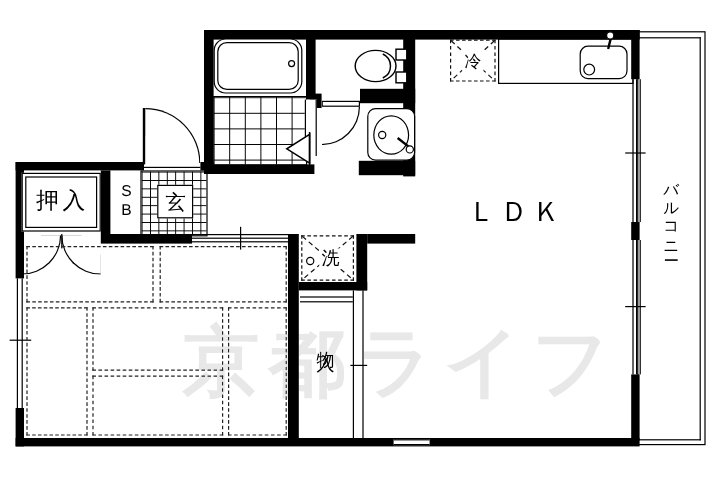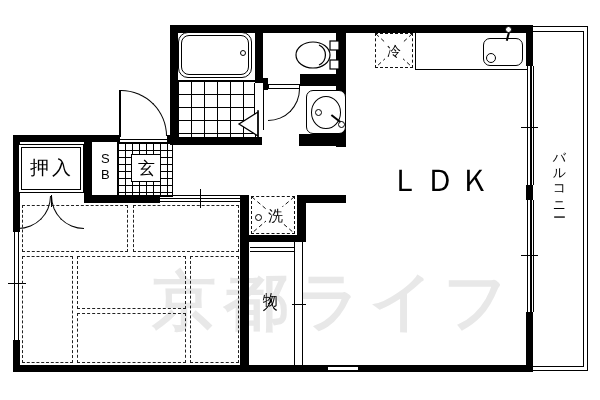--- a/index.html
+++ b/index.html
@@ -153,17 +153,17 @@
   <div class="dashbox" style="left:251px;top:196px;width:44px;height:38px;"></div>
   <svg style="left:251px;top:196px;" width="44" height="38" viewBox="0 0 44 38">
     <line x1="1" y1="1" x2="43" y2="37" stroke="#111" stroke-width="1" stroke-dasharray="4,3"></line>
     <line x1="43" y1="1" x2="1" y2="37" stroke="#111" stroke-width="1" stroke-dasharray="4,3"></line>
   </svg>
   <div class="circ" style="left:255px;top:214px;width:7px;height:7px;"></div>
   <div class="lab" style="left:266px;top:207px;font-size:15px;background:#fff;padding:0 2px;">洗</div>
 
   <div class="lab vtext" style="left:262px;top:281px;font-size:15px;">物入</div>
 
-  <div class="lab" style="left:390px;top:163px;font-size:31px;letter-spacing:4px;">ＬＤＫ</div>
+  <div class="lab" style="left:390px;top:163px;font-size:23px;letter-spacing:4px;">ＬＤＫ</div>
 
   <div class="watermark">京都ライフ</div>
 
 </div>
 
 </body></html>

